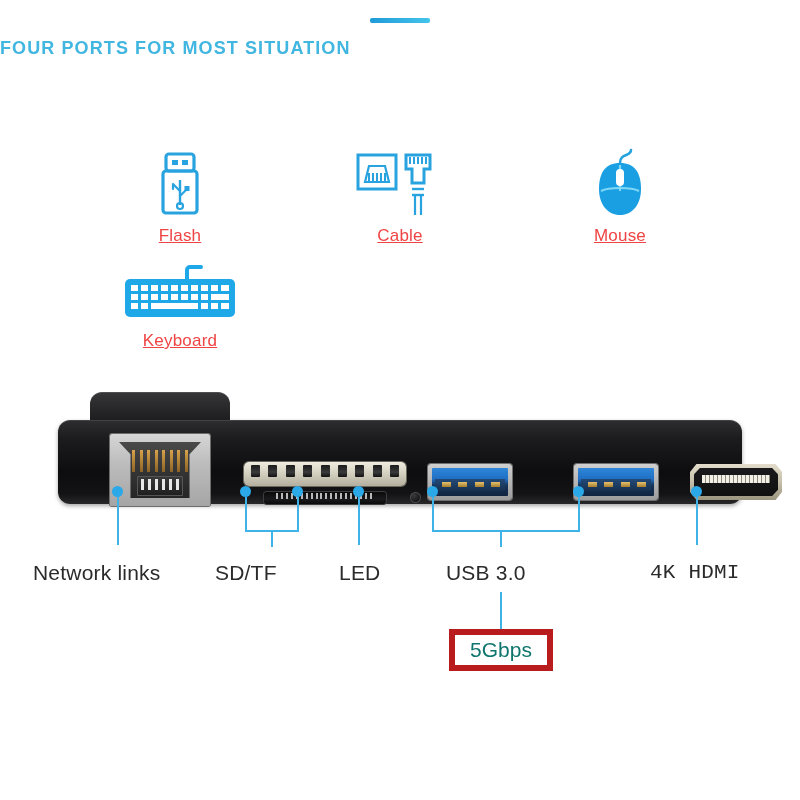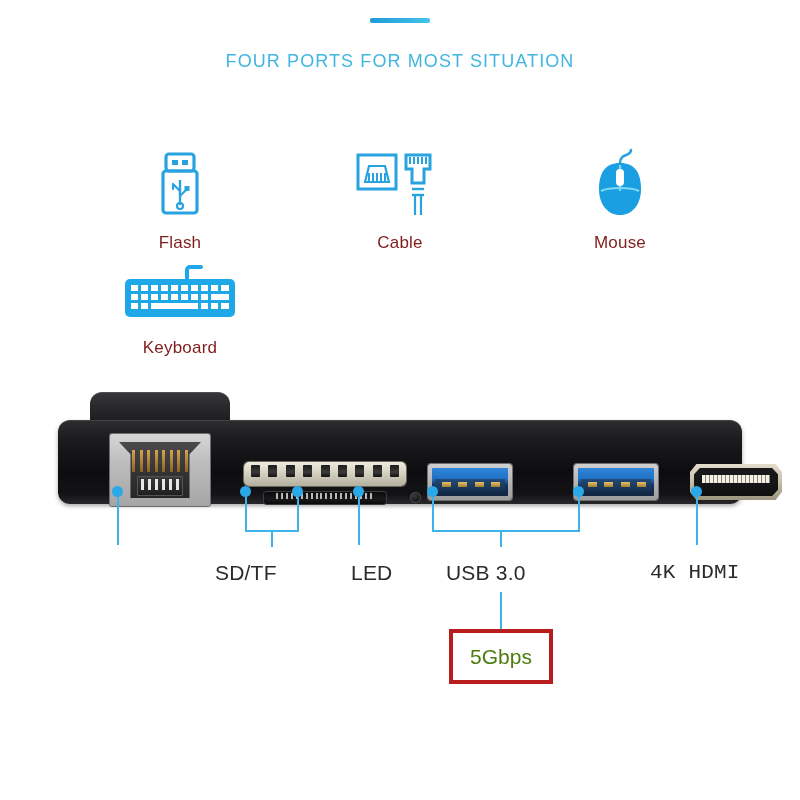--- a/index.html
+++ b/index.html
@@ -24,40 +24,40 @@
     -webkit-background-clip:text;
     background-clip:text;
     color:transparent;
     -webkit-text-fill-color:transparent;
   }
   #divider-bar{
     width:60px;height:5px;margin:18px auto 0 auto;border-radius:2px;
     background:linear-gradient(90deg,#1f9ad9 0%,#43c4ea 100%);
   }
   #subtitle{
-    text-align:center;
     font-size:18px;
     letter-spacing:1.1px;
-    margin-top:28px;
+    margin-top:15px;
     color:#41b6e0;
+    font-weight:bold;
   }
 
   
   #icon-grid{
     position:absolute;left:70px;top:150px;width:660px;
     display:grid;
     grid-template-columns:repeat(3,1fr);
     grid-template-rows:105px 105px;
   }
   .icon-cell{
     display:flex;flex-direction:column;align-items:center;justify-content:flex-start;
   }
   .icon-art{height:68px;display:flex;align-items:center;justify-content:center;}
   .icon-label{
-    font-size:17px;color:#7f1d1d;margin-top:15px;letter-spacing:.2px;
+    font-size:17px;color:#ef4444;margin-top:8px;letter-spacing:.2px;text-decoration:underline;
   }
 
   
   #hub{position:absolute;left:58px;top:392px;width:684px;height:112px;}
 
   #hub-body{
     position:absolute;left:0;top:28px;width:684px;height:84px;
     background:linear-gradient(180deg,#2e2e30 0%,#1c1c1e 22%,#0d0d0f 62%,#131315 88%,#28282a 100%);
     border-radius:12px;
     box-shadow:0 2px 4px rgba(0,0,0,.35), inset 0 1px 0 rgba(255,255,255,.10);
@@ -169,24 +169,24 @@
   .callout-hline{position:absolute;background:#3fb3e8;height:2px;}
 
   .callout-label{
     position:absolute;
     font-size:21px;color:#2b2b2b;white-space:nowrap;
     letter-spacing:.2px;
   }
 
   #speed-badge{
     position:absolute;left:449px;top:629px;
-    width:104px;height:55px;
-    border:4px solid #b91c1c;
+    width:104px;height:42px;
+    border:6px solid #b91c1c;
     display:flex;align-items:center;justify-content:center;
-    font-size:21px;color:#4d7c0f;
+    font-size:21px;color:#0f766e;
     box-sizing:border-box;
   }
 </style>
 </head>
 <body>
 
 <div id="header">
   <div id="divider-bar"></div>
   <div id="subtitle">FOUR PORTS FOR MOST SITUATION</div>
 </div>
@@ -398,32 +398,33 @@
       <div id="hdmi-cav"></div>
       <div id="hdmi-pins"></div>
     </div>
   </div>
 </div>
 
 <div id="callouts">
 
   <div class="callout-dot" style="left:112px;top:486px;"></div>
   <div class="callout-line" style="left:117px;top:497px;height:48px;"></div>
+  <div class="callout-label" style="left:33px;top:561px;">Network links</div>
 
   <div class="callout-dot" style="left:240px;top:486px;"></div>
   <div class="callout-line" style="left:245px;top:497px;height:33px;"></div>
   <div class="callout-dot" style="left:292px;top:486px;"></div>
   <div class="callout-line" style="left:297px;top:497px;height:33px;"></div>
   <div class="callout-hline" style="left:245px;top:530px;width:54px;"></div>
   <div class="callout-line" style="left:271px;top:530px;height:17px;"></div>
   <div class="callout-label" style="left:215px;top:561px;">SD/TF</div>
 
   <div class="callout-dot" style="left:353px;top:486px;"></div>
   <div class="callout-line" style="left:358px;top:497px;height:48px;"></div>
-  <div class="callout-label" style="left:351px;top:561px;">LED</div>
+  <div class="callout-label" style="left:339px;top:561px;">LED</div>
 
   <div class="callout-dot" style="left:427px;top:486px;"></div>
   <div class="callout-line" style="left:432px;top:497px;height:33px;"></div>
   <div class="callout-dot" style="left:573px;top:486px;"></div>
   <div class="callout-line" style="left:578px;top:497px;height:33px;"></div>
   <div class="callout-hline" style="left:432px;top:530px;width:148px;"></div>
   <div class="callout-line" style="left:500px;top:530px;height:17px;"></div>
   <div class="callout-label" style="left:446px;top:561px;">USB 3.0</div>
 
   <div class="callout-line" style="left:500px;top:592px;height:38px;"></div>

